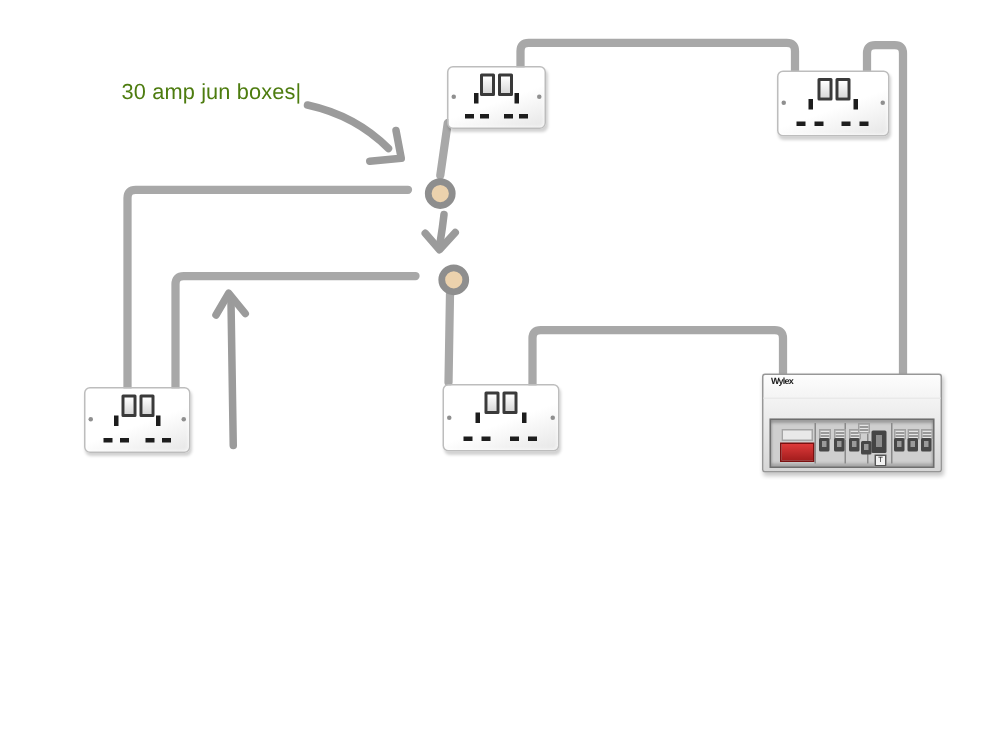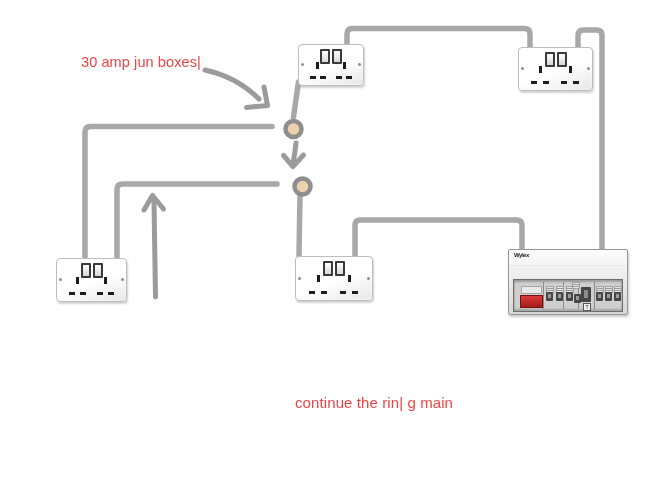--- a/index.html
+++ b/index.html
@@ -4,21 +4,21 @@
 <style>
   html,body{margin:0;padding:0;background:#fff;}
   #stage{
     position:relative;width:666px;height:500px;background:#ffffff;
     font-family:"Liberation Sans", sans-serif;overflow:hidden;
   }
   svg.wires{position:absolute;left:0;top:0;}
 
   
   .note{
-    position:absolute;color:#ef4444;font-size:15px;line-height:17px;
+    position:absolute;color:#4d7c0f;font-size:15px;line-height:17px;
     white-space:nowrap;letter-spacing:.1px;
   }
   .note.small{font-size:14.5px;}
 
   
   .socket{
     position:absolute;border:1px solid #bdbdbd;border-radius:4px;
     background:linear-gradient(160deg,#ffffff 55%,#e6e6e6 100%);
     box-shadow:1px 2px 2px rgba(0,0,0,.18), inset 0 0 3px #ffffff;
   }
@@ -198,14 +198,13 @@
       <div class="tag" style="left:82px"></div>
       <div class="tag" style="left:91px"></div>
       <div class="tag" style="left:100px"></div>
       <div class="mcb" style="left:82px"></div>
       <div class="mcb" style="left:91px"></div>
       <div class="mcb" style="left:100px"></div>
     </div>
   </div>
 
   <span class="note small" style="left:81px;top:54px">30 amp jun boxes|</span>
-  <span class="note" style="left:295px;top:394px">continue the rin| g main</span>
 </div>
 
 </body></html>

